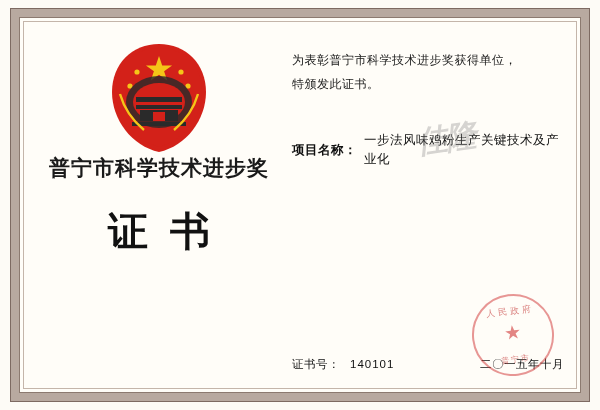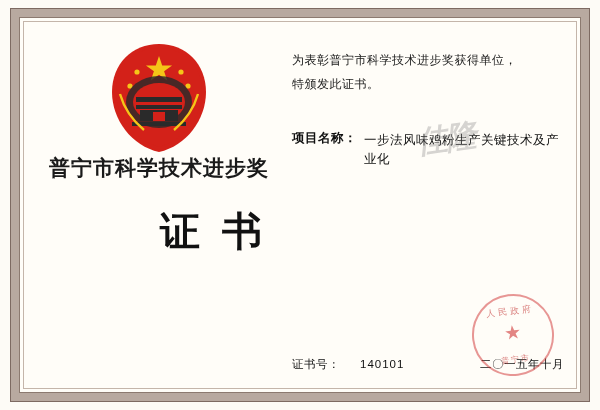--- a/index.html
+++ b/index.html
@@ -96,21 +96,20 @@
     color: #1a1a1a;
   }
   .title-sub {
     margin-top: 22px;
     font-family: "DejaVu Sans", sans-serif;
     font-size: 40px;
     font-weight: bold;
     letter-spacing: 22px;
     text-indent: 22px;
     color: #111;
-    text-align: right;
   }
 
   
   .right-col {
     position: absolute;
     left: 268px;
     top: 26px;
     right: 6px;
   }
   .intro {
@@ -131,20 +130,21 @@
     margin-bottom: 21px;
   }
   .field-label {
     font-family: "DejaVu Sans", sans-serif;
     font-size: 12.5px;
     font-weight: bold;
     color: #111;
     width: 72px;
     flex: 0 0 72px;
     letter-spacing: 0.5px;
+    margin-top: 12px;
   }
   .field-value {
     font-family: "DejaVu Sans", sans-serif;
     font-size: 12.5px;
     color: #111;
     line-height: 1.55;
     letter-spacing: 0.5px;
   }
 
   
@@ -157,21 +157,21 @@
     justify-content: space-between;
     align-items: flex-end;
   }
   .cert-no {
     font-family: "DejaVu Sans", sans-serif;
     font-size: 11.5px;
     color: #111;
     letter-spacing: 0.5px;
   }
   .cert-no .num {
-    margin-left: 20px;
+    margin-left: 10px;
     font-family: "Liberation Sans", sans-serif;
     letter-spacing: 1px;
   }
   .date {
     font-family: "DejaVu Sans", sans-serif;
     font-size: 11.5px;
     color: #111;
     letter-spacing: 0.5px;
     margin-right: 6px;
     text-align: center;

